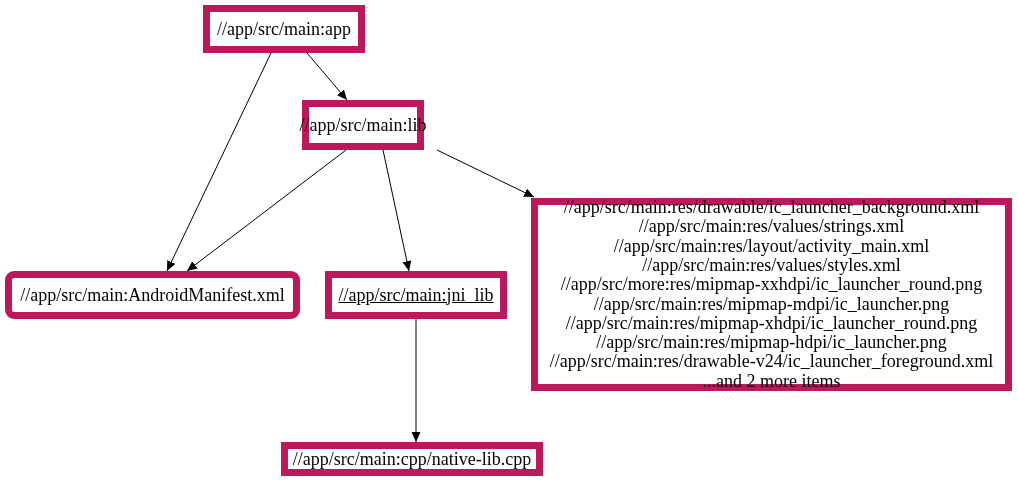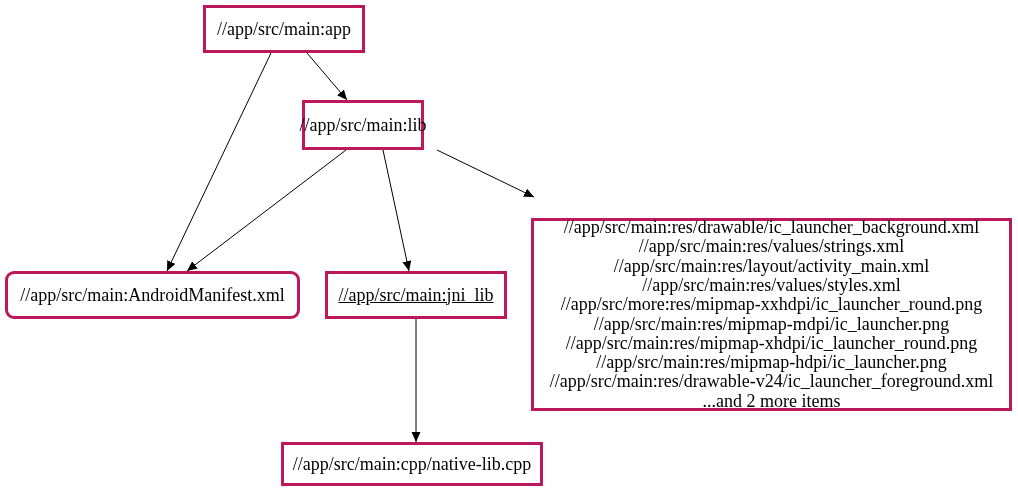--- a/index.html
+++ b/index.html
@@ -23,41 +23,40 @@
     width: 1018px;
     height: 496px;
   }
   .edges line {
     stroke: #000000;
     stroke-width: 1;
   }
   .node {
     position: absolute;
     box-sizing: border-box;
-    border: 3px solid #be185d;
+    border: 7px solid #be185d;
     background: #ffffff;
     display: flex;
     align-items: center;
     justify-content: center;
     font-size: 18px;
     white-space: nowrap;
     text-align: center;
   }
   .node.multi {
     flex-direction: column;
     line-height: 19.3px;
     justify-content: center;
-    margin-top: 20px;
   }
   .node-app        { left: 203px; top: 5px;   width: 162px; height: 48px; }
   .node-lib        { left: 302px; top: 100px; width: 122px; height: 50px; }
   .node-manifest   { left: 5px;   top: 271px; width: 295px; height: 48px; border-radius: 9px; }
   .node-jni-lib    { left: 325px; top: 271px; width: 182px; height: 48px; text-decoration: underline; }
   .node-res-group  { left: 531px; top: 198px; width: 481px; height: 193px; }
-  .node-native-lib { left: 281px; top: 442px; width: 262px; height: 44px; }
+  .node-native-lib { left: 281px; top: 442px; width: 262px; height: 34px; }
 </style>
 </head>
 <body>
 
 <div class="canvas">
 
   <svg class="edges" viewBox="0 0 1018 496" xmlns="http://www.w3.org/2000/svg">
     <defs>
       <marker id="arrow" markerUnits="userSpaceOnUse" markerWidth="12" markerHeight="10" refX="10" refY="4.5" orient="auto">
         <path d="M0,0 L10,4.5 L0,9 Z" fill="#000000"></path>

